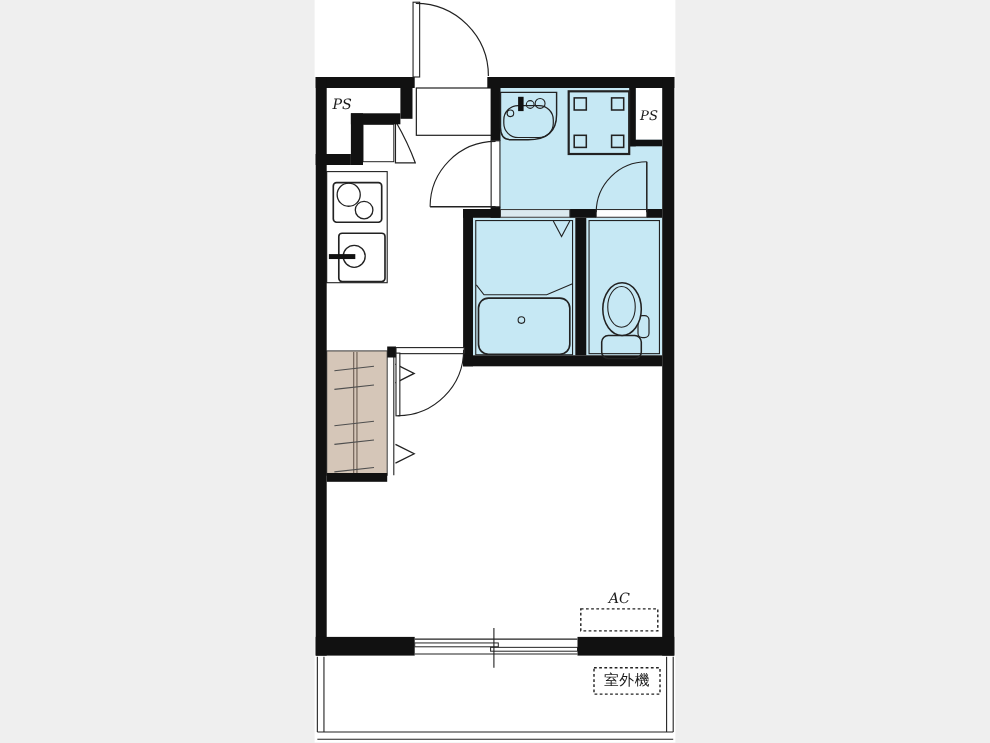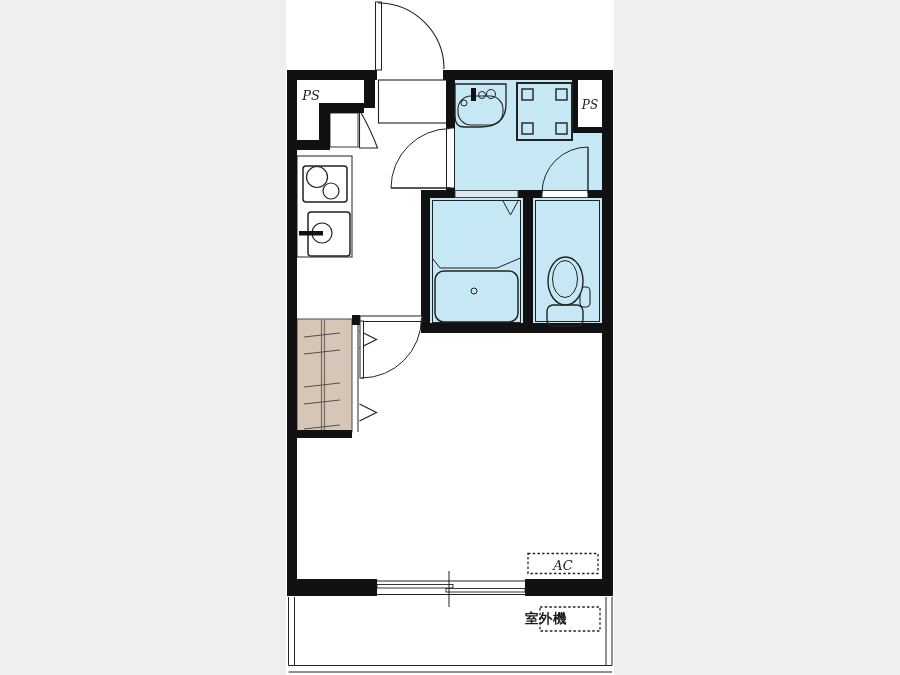--- a/index.html
+++ b/index.html
@@ -169,14 +169,14 @@
     <line class="ln" x1="288.5" y1="665.5" x2="612" y2="665.5" stroke-width="1"></line>
     <line class="ln" x1="288.5" y1="672" x2="612" y2="672" stroke-width="1"></line>
   </g>
 
   <rect class="dashbox" x="528" y="553.5" width="70" height="20"></rect>
   <rect class="dashbox" x="540" y="607" width="60" height="24"></rect>
 </svg>
 
 <div class="label ps-ac" style="left:298px;top:86px;width:26px;height:18px;font-size:13px;">PS</div>
 <div class="label ps-ac" style="left:577px;top:96px;width:26px;height:18px;font-size:12px;">PS</div>
-<div class="label ps-ac" style="left:528px;top:556px;width:70px;height:19px;font-size:13px;">AC</div>
-<div class="label" style="left:516px;top:607px;width:60px;height:24px;font-size:13.5px;font-weight:700;letter-spacing:0.5px;">室外機</div>
+<div class="label ps-ac" style="left:528px;top:535px;width:70px;height:19px;font-size:13px;">AC</div>
+<div class="label" style="left:540px;top:607px;width:60px;height:24px;font-size:13.5px;font-weight:400;letter-spacing:0.5px;">室外機</div>
 
 </body></html>

